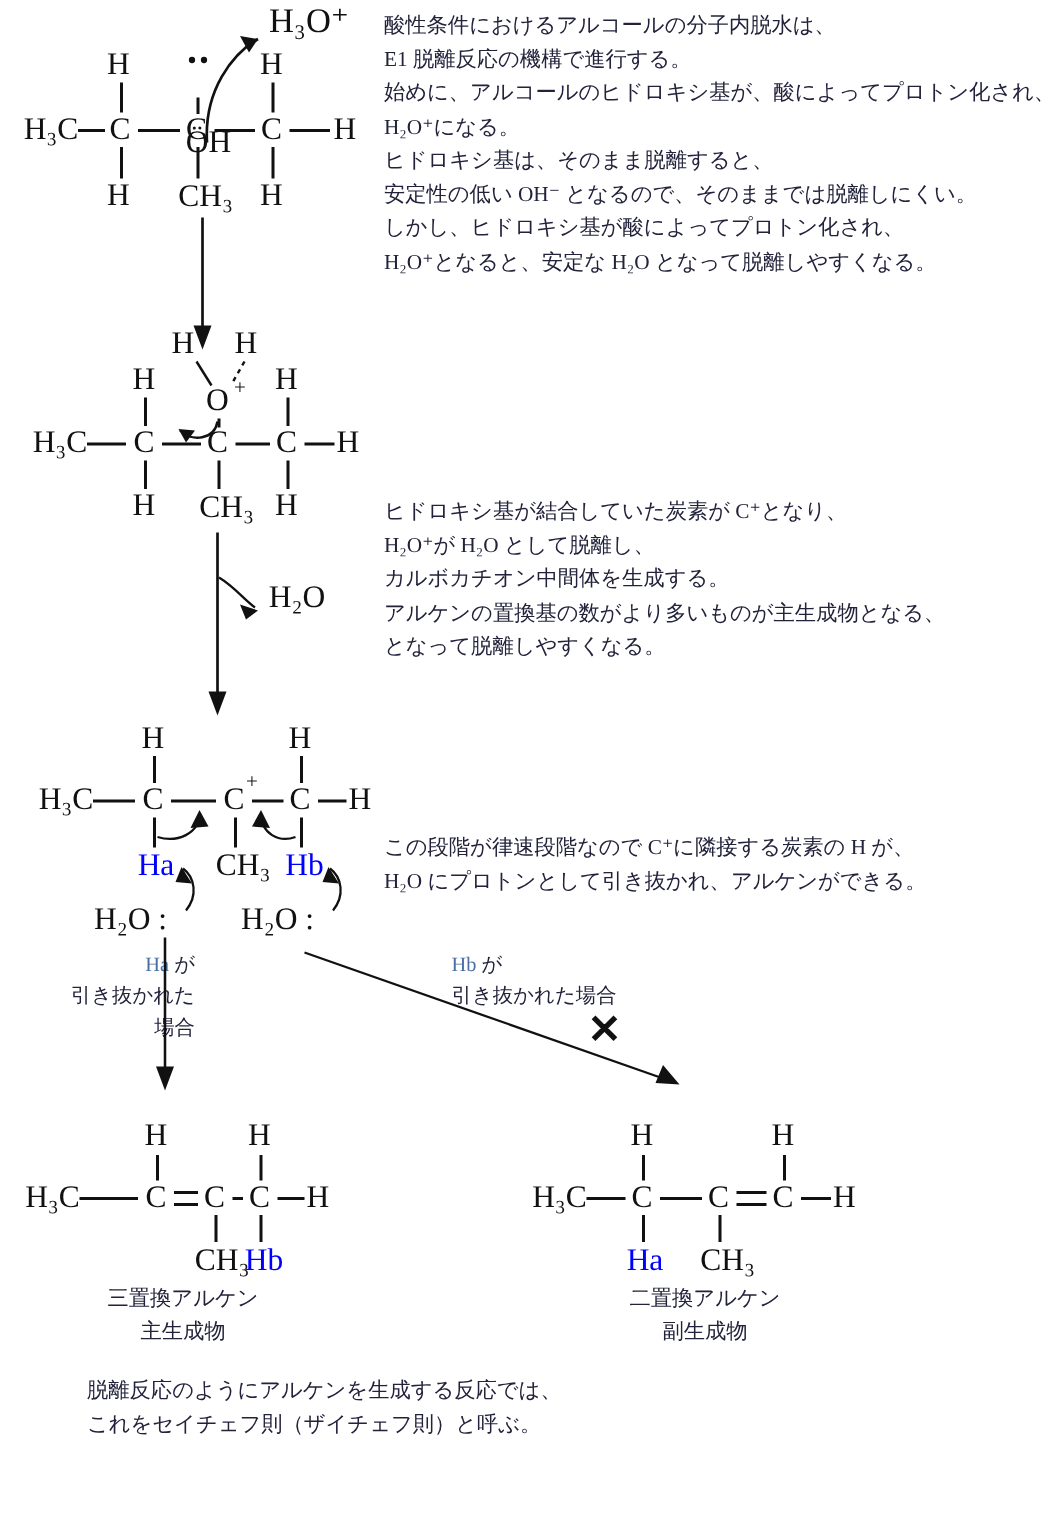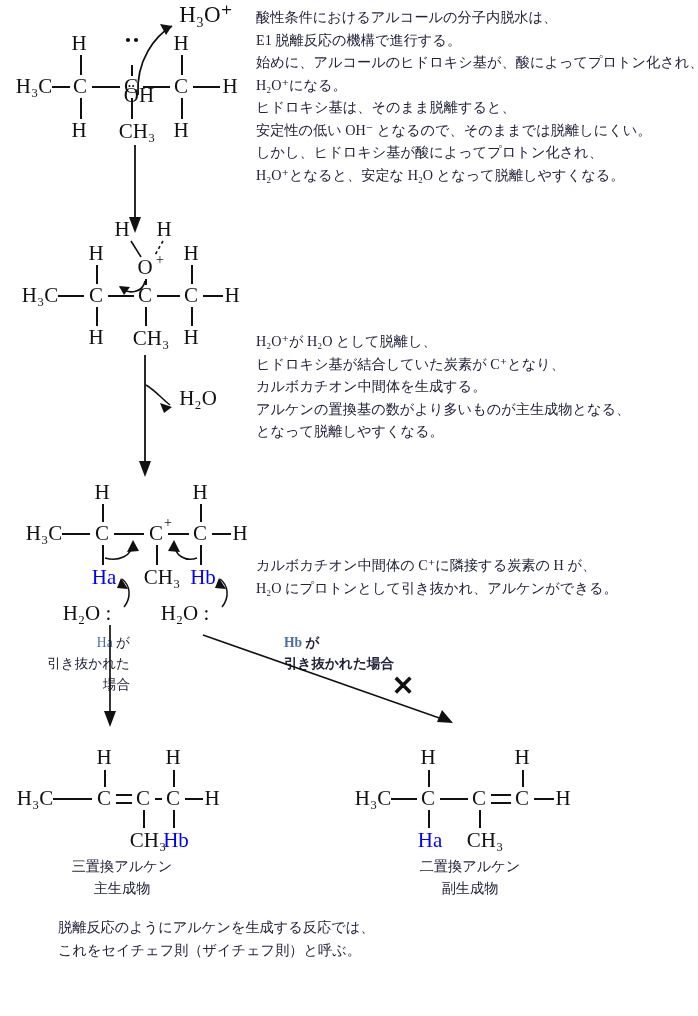--- a/index.html
+++ b/index.html
@@ -128,22 +128,22 @@
 
 <svg width="80" height="130" style="left:110px;top:355px;">
   <line x1="35" y1="0" x2="35" y2="112" stroke="#111" stroke-width="1.8"></line>
   <polygon points="35,122 29,106 41,106" fill="#111"></polygon>
   <path d="M36,30 C46,36 52,44 60,50" fill="none" stroke="#111" stroke-width="1.5"></path>
   <polygon points="62,52 50,48 54,58" fill="#111"></polygon>
 </svg>
 <div class="atom" style="left:198px;top:398px;font-size:21px;">H₂O</div>
 
 <div class="txt-block" style="left:256px;top:330px;">
+  <div>ヒドロキシ基が結合していた炭素が C⁺となり、</div>
   <div>H₂O⁺が H₂O として脱離し、</div>
-  <div>ヒドロキシ基が結合していた炭素が C⁺となり、</div>
   <div>カルボカチオン中間体を生成する。</div>
   <div>アルケンの置換基の数がより多いものが主生成物となる、</div>
   <div>となって脱離しやすくなる。</div>
 </div>
 
 <div class="abs" style="left:0;top:470px;width:260px;height:140px;">
   <div class="atom" style="left:102px;top:22px;">H</div>
   <div class="atom" style="left:200px;top:22px;">H</div>
 
   <div class="atom" style="left:44px;top:63px;">H₃C</div>
@@ -182,35 +182,35 @@
 <svg width="120" height="70" style="left:100px;top:575px;">
   <path d="M24,32 C32,22 30,10 22,4" fill="none" stroke="#111" stroke-width="1.5"></path>
   <polygon points="21,3 28,14 17,13" fill="#111"></polygon>
 </svg>
 <svg width="120" height="70" style="left:198px;top:575px;">
   <path d="M24,32 C32,22 30,10 22,4" fill="none" stroke="#111" stroke-width="1.5"></path>
   <polygon points="21,3 28,14 17,13" fill="#111"></polygon>
 </svg>
 
 <div class="txt-block" style="left:256px;top:554px;">
-  <div>カルボカチオン中間体の C⁺に隣接する炭素の H が、</div>
+  <div>この段階が律速段階なので C⁺に隣接する炭素の H が、</div>
   <div>H₂O にプロトンとして引き抜かれ、アルケンができる。</div>
 </div>
 
 <div class="branch-label" style="left:20px;top:632px;width:110px;text-align:right;">
   <div><span class="hl">Ha</span><span> が</span></div>
   <div>引き抜かれた</div>
   <div>場合</div>
 </div>
 <svg width="40" height="110" style="left:95px;top:625px;">
   <line x1="15" y1="0" x2="15" y2="92" stroke="#111" stroke-width="1.7"></line>
   <polygon points="15,102 9,86 21,86" fill="#111"></polygon>
 </svg>
 
-<div class="branch-label" style="left:284px;top:632px;font-weight:bold;">
+<div class="branch-label" style="left:301px;top:632px;">
   <div><span class="hl">Hb</span><span> が</span></div>
   <div>引き抜かれた場合</div>
 </div>
 <svg width="320" height="115" style="left:195px;top:630px;">
   <line x1="8" y1="5" x2="250" y2="90" stroke="#111" stroke-width="1.5"></line>
   <polygon points="258,93 242,92 247,80" fill="#111"></polygon>
 </svg>
 <div class="xmark" style="left:403px;top:686px;">✕</div>
 
 <div class="abs" style="left:0;top:745px;width:280px;height:120px;">

